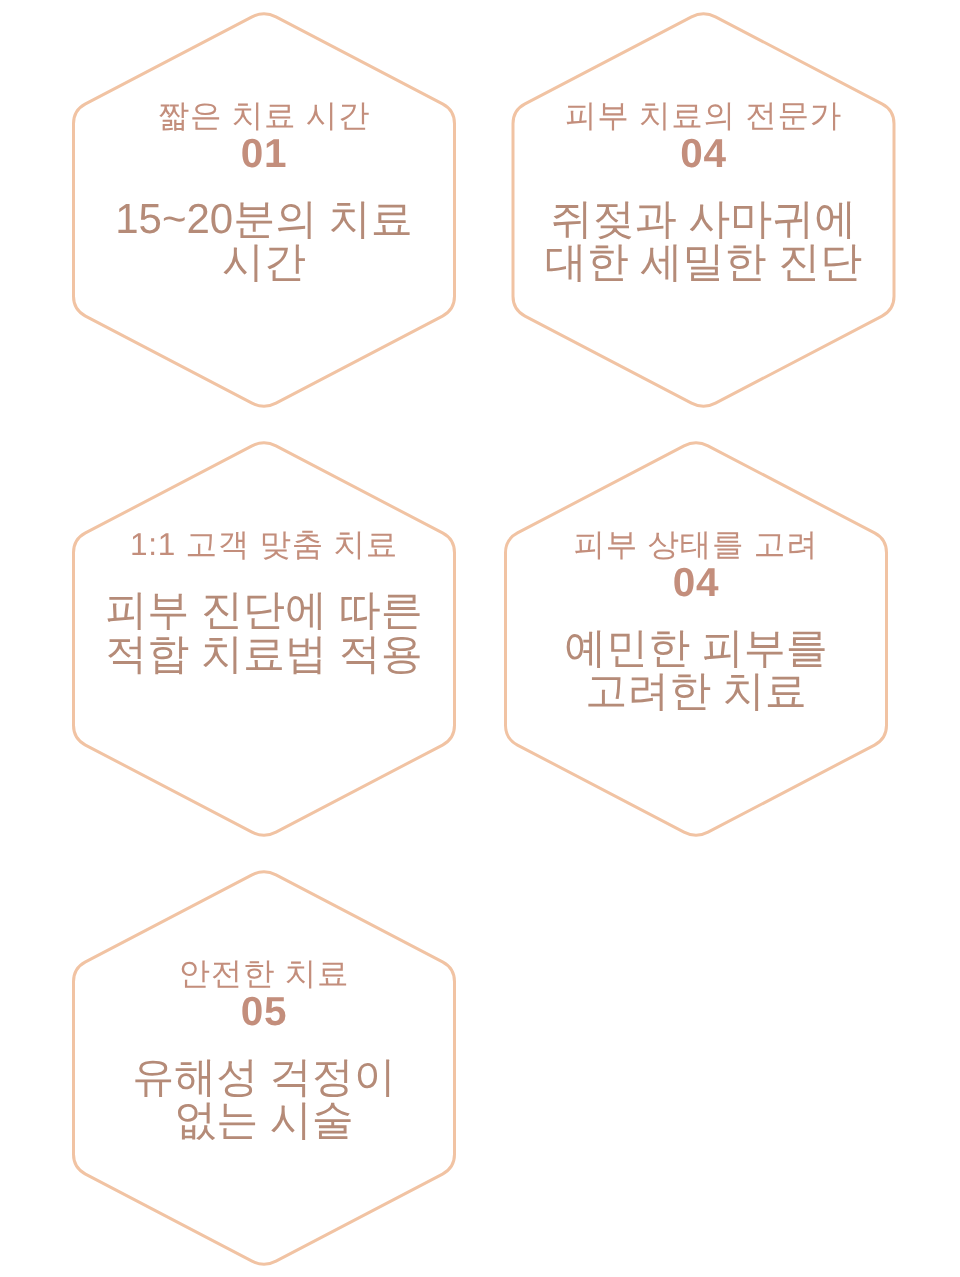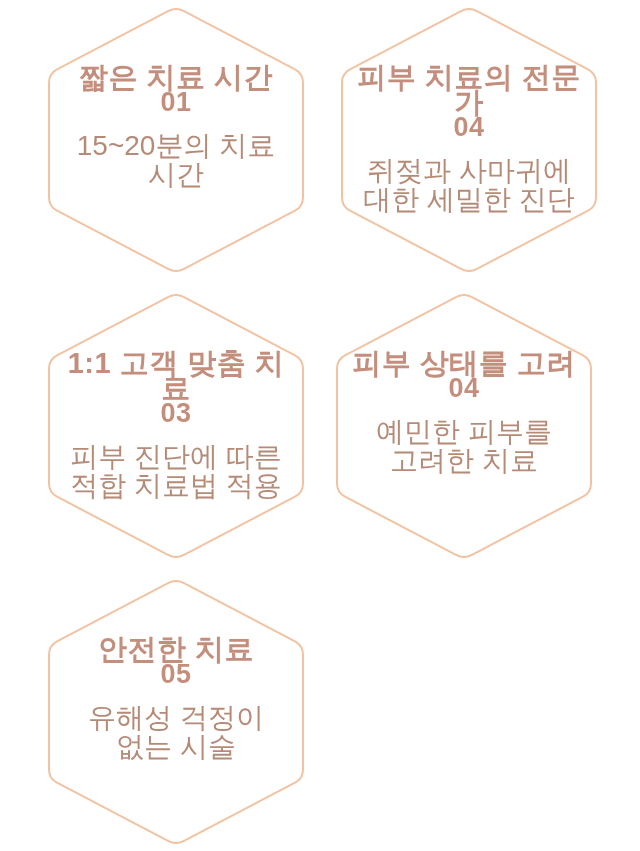--- a/index.html
+++ b/index.html
@@ -34,22 +34,22 @@
     stroke-linejoin: round;
   }
   .hex-content {
     position: absolute;
     left: 12px;
     right: 12px;
     top: 60px;
     text-align: center;
   }
   .hex-title {
-    font-size: 29px;
-    font-weight: bold;
+    font-size: 21px;
+    font-weight: normal;
     letter-spacing: 0.5px;
     line-height: 25px;
     color: var(--title, #c38e7c);
   }
   .hex-number {
     font-size: 27px;
     font-weight: bold;
     letter-spacing: 0.5px;
     line-height: 25px;
     color: var(--title, #c38e7c);
@@ -89,21 +89,20 @@
       <div class="hex-body">쥐젖과 사마귀에 대한 세밀한 진단</div>
     </div>
   </div>
 
   <div class="hex" style="left:47px; top:291px;">
     <svg class="hex-outline" width="258" height="270">
       <path class="hex-border" d="M119.0 4.2Q127 0 135.0 4.2L246.0 62.3Q254 66.5 254.0 75.5L254.0 190.5Q254 199.5 246.0 203.7L135.0 261.8Q127 266 119.0 261.8L8.0 203.7Q0 199.5 0.0 190.5L0.0 75.5Q0 66.5 8.0 62.3Z" transform="translate(2,2)"></path>
     </svg>
     <div class="hex-content">
       <div class="hex-title">1:1 고객 맞춤 치료</div>
-      <div class="hex-number">03</div>
       <div class="hex-body">피부 진단에 따른 적합 치료법 적용</div>
     </div>
   </div>
 
   <div class="hex" style="left:335px; top:291px;">
     <svg class="hex-outline" width="258" height="270">
       <path class="hex-border" d="M119.0 4.2Q127 0 135.0 4.2L246.0 62.3Q254 66.5 254.0 75.5L254.0 190.5Q254 199.5 246.0 203.7L135.0 261.8Q127 266 119.0 261.8L8.0 203.7Q0 199.5 0.0 190.5L0.0 75.5Q0 66.5 8.0 62.3Z" transform="translate(2,2)"></path>
     </svg>
     <div class="hex-content">
       <div class="hex-title">피부 상태를 고려</div>

